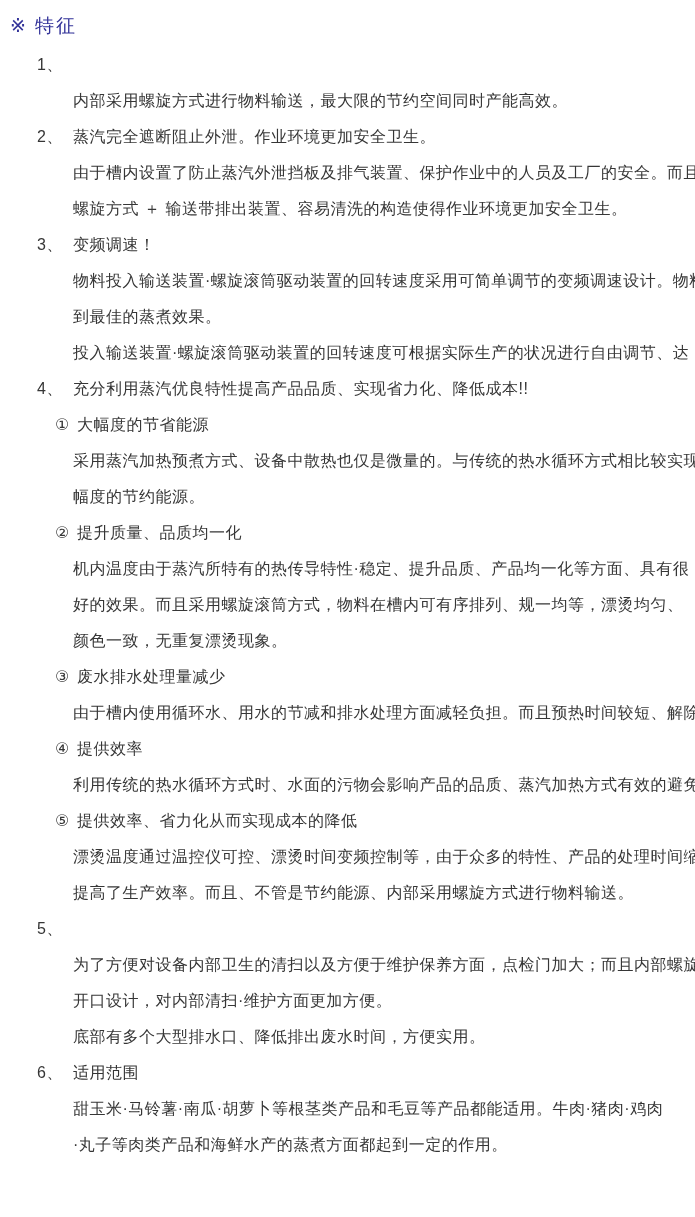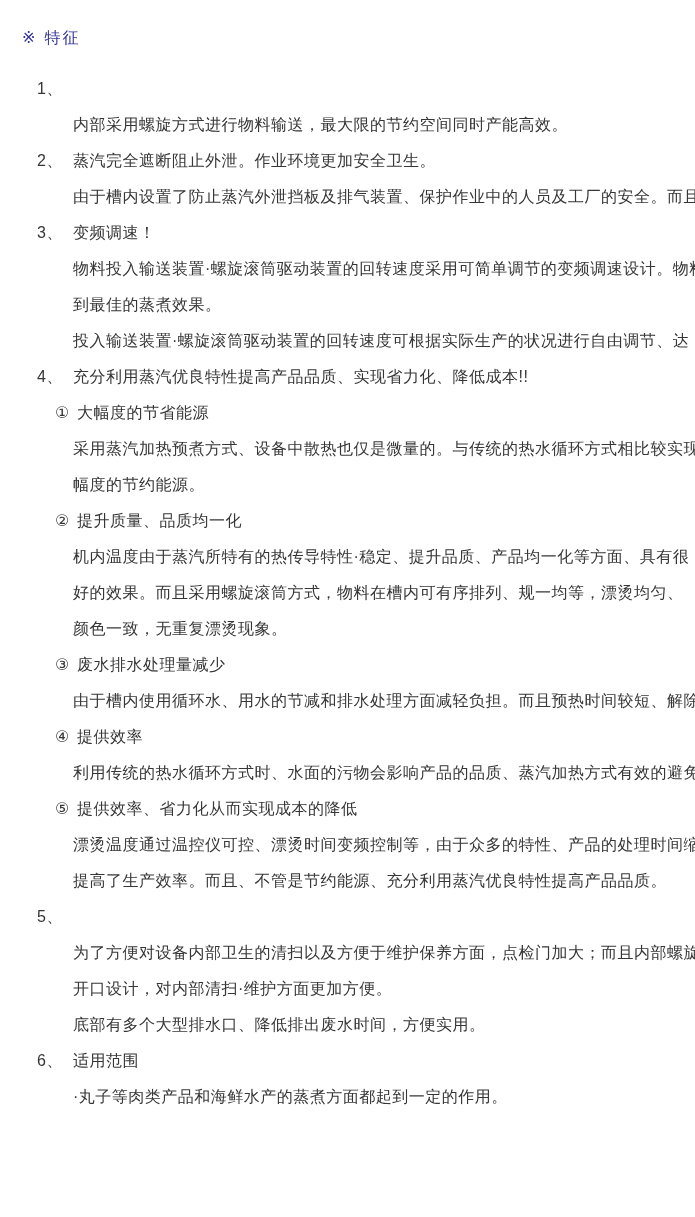--- a/index.html
+++ b/index.html
@@ -13,23 +13,23 @@
     overflow:hidden;
     font-family:"Liberation Sans","DejaVu Sans",sans-serif;
     color:var(--body-color,#363636);
   }
   .page{
     padding-top:5px;
   }
   .title{
     height:42px;
     line-height:42px;
-    margin:12px;
+    margin:0;
     padding-left:10px;
-    font-size:16px;
+    font-size:19px;
     font-weight:normal;
     color:var(--title-color,#333399);
     white-space:nowrap;
   }
   .title .title-text{
     margin-left:9px;
     letter-spacing:2px;
   }
   .line{
     position:relative;
@@ -75,20 +75,23 @@
           <span class="txt">内部采用螺旋方式进行物料输送，最大限的节约空间同时产能高效。</span>
         </div>
       </section>
       <section>
         <div class="line item-heading">
           <span class="num">2、</span>
           <span class="txt">蒸汽完全遮断阻止外泄。作业环境更加安全卫生。</span>
         </div>
         <div class="line body">
           <span class="txt">由于槽内设置了防止蒸汽外泄挡板及排气装置、保护作业中的人员及工厂的安全。而且、</span>
+        </div>
+        <div class="line body">
+          <span class="txt">螺旋方式 ＋ 输送带排出装置、容易清洗的构造使得作业环境更加安全卫生。</span>
         </div>
       </section>
       <section>
         <div class="line item-heading">
           <span class="num">3、</span>
           <span class="txt">变频调速！</span>
         </div>
         <div class="line body">
           <span class="txt">物料投入输送装置·螺旋滚筒驱动装置的回转速度采用可简单调节的变频调速设计。物料</span>
         </div>
@@ -142,21 +145,21 @@
           <span class="txt">利用传统的热水循环方式时、水面的污物会影响产品的品质、蒸汽加热方式有效的避免了</span>
         </div>
         <div class="line sub-heading">
           <span class="marker">⑤</span>
           <span class="stxt">提供效率、省力化从而实现成本的降低</span>
         </div>
         <div class="line body">
           <span class="txt">漂烫温度通过温控仪可控、漂烫时间变频控制等，由于众多的特性、产品的处理时间缩短、</span>
         </div>
         <div class="line body">
-          <span class="txt">提高了生产效率。而且、不管是节约能源、充分利用蒸汽优良特性提高产品品质。</span>
+          <span class="txt">提高了生产效率。而且、不管是节约能源、内部采用螺旋方式进行物料输送。</span>
         </div>
       </section>
       <section>
         <div class="line item-heading">
           <span class="num">5、</span>
         </div>
         <div class="line body">
           <span class="txt">为了方便对设备内部卫生的清扫以及方便于维护保养方面，点检门加大；而且内部螺旋大型</span>
         </div>
         <div class="line body">
@@ -165,17 +168,20 @@
         <div class="line body">
           <span class="txt">底部有多个大型排水口、降低排出废水时间，方便实用。</span>
         </div>
       </section>
       <section>
         <div class="line item-heading">
           <span class="num">6、</span>
           <span class="txt">适用范围</span>
         </div>
         <div class="line body">
+          <span class="txt">甜玉米·马铃薯·南瓜·胡萝卜等根茎类产品和毛豆等产品都能适用。牛肉·猪肉·鸡肉</span>
+        </div>
+        <div class="line body">
           <span class="txt">·丸子等肉类产品和海鲜水产的蒸煮方面都起到一定的作用。</span>
         </div>
       </section>
     </div>
 </div>
 
 </body></html>

